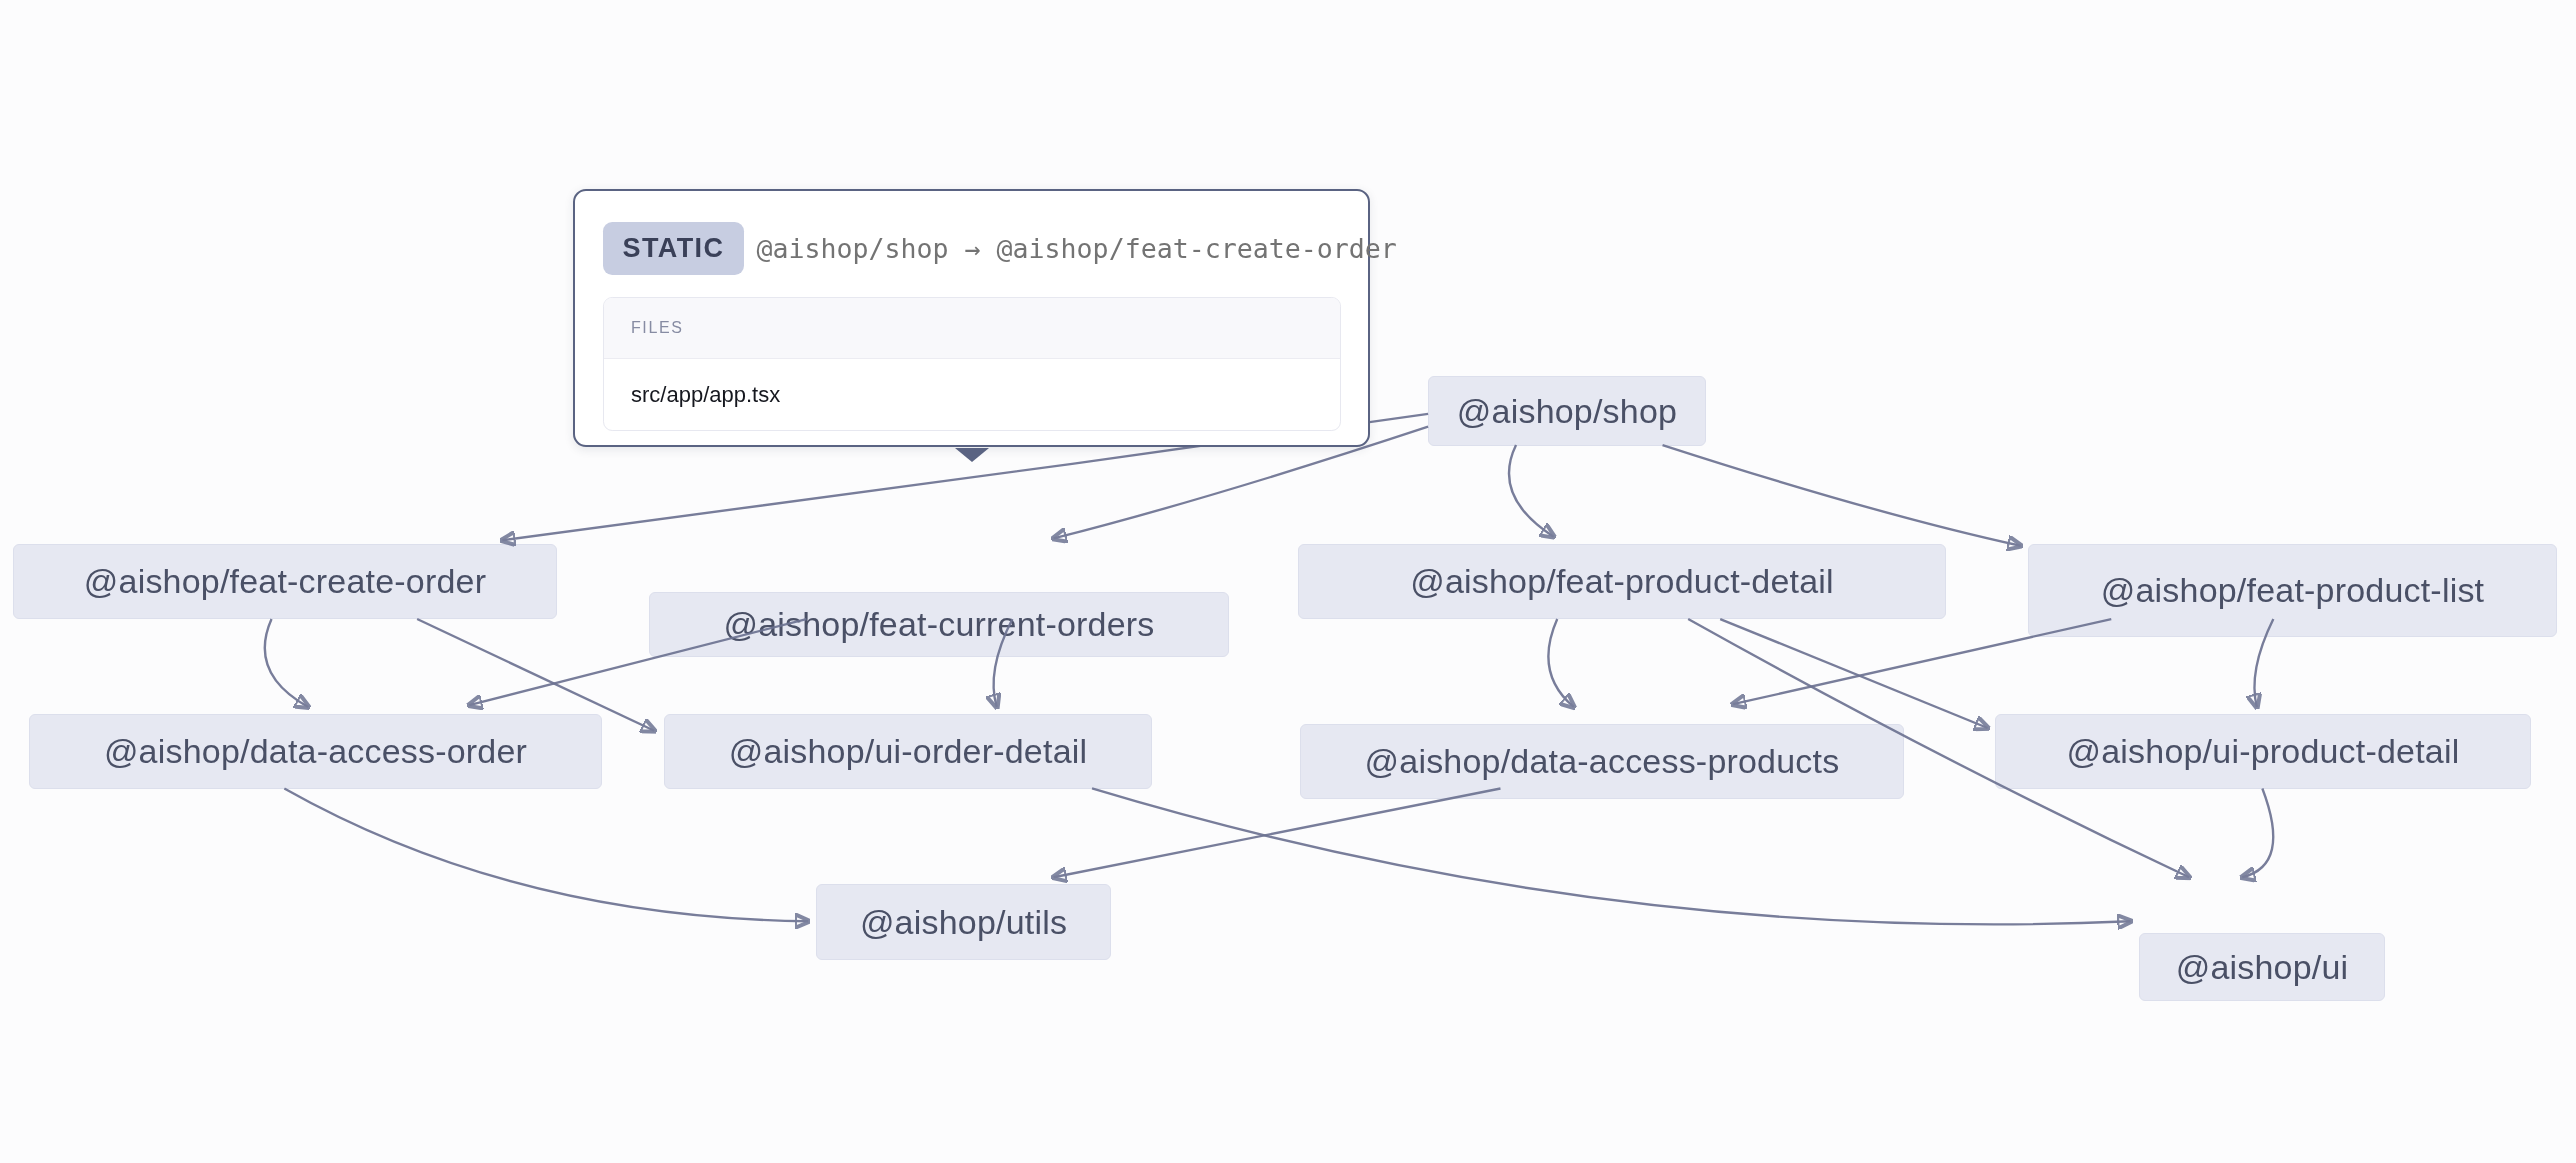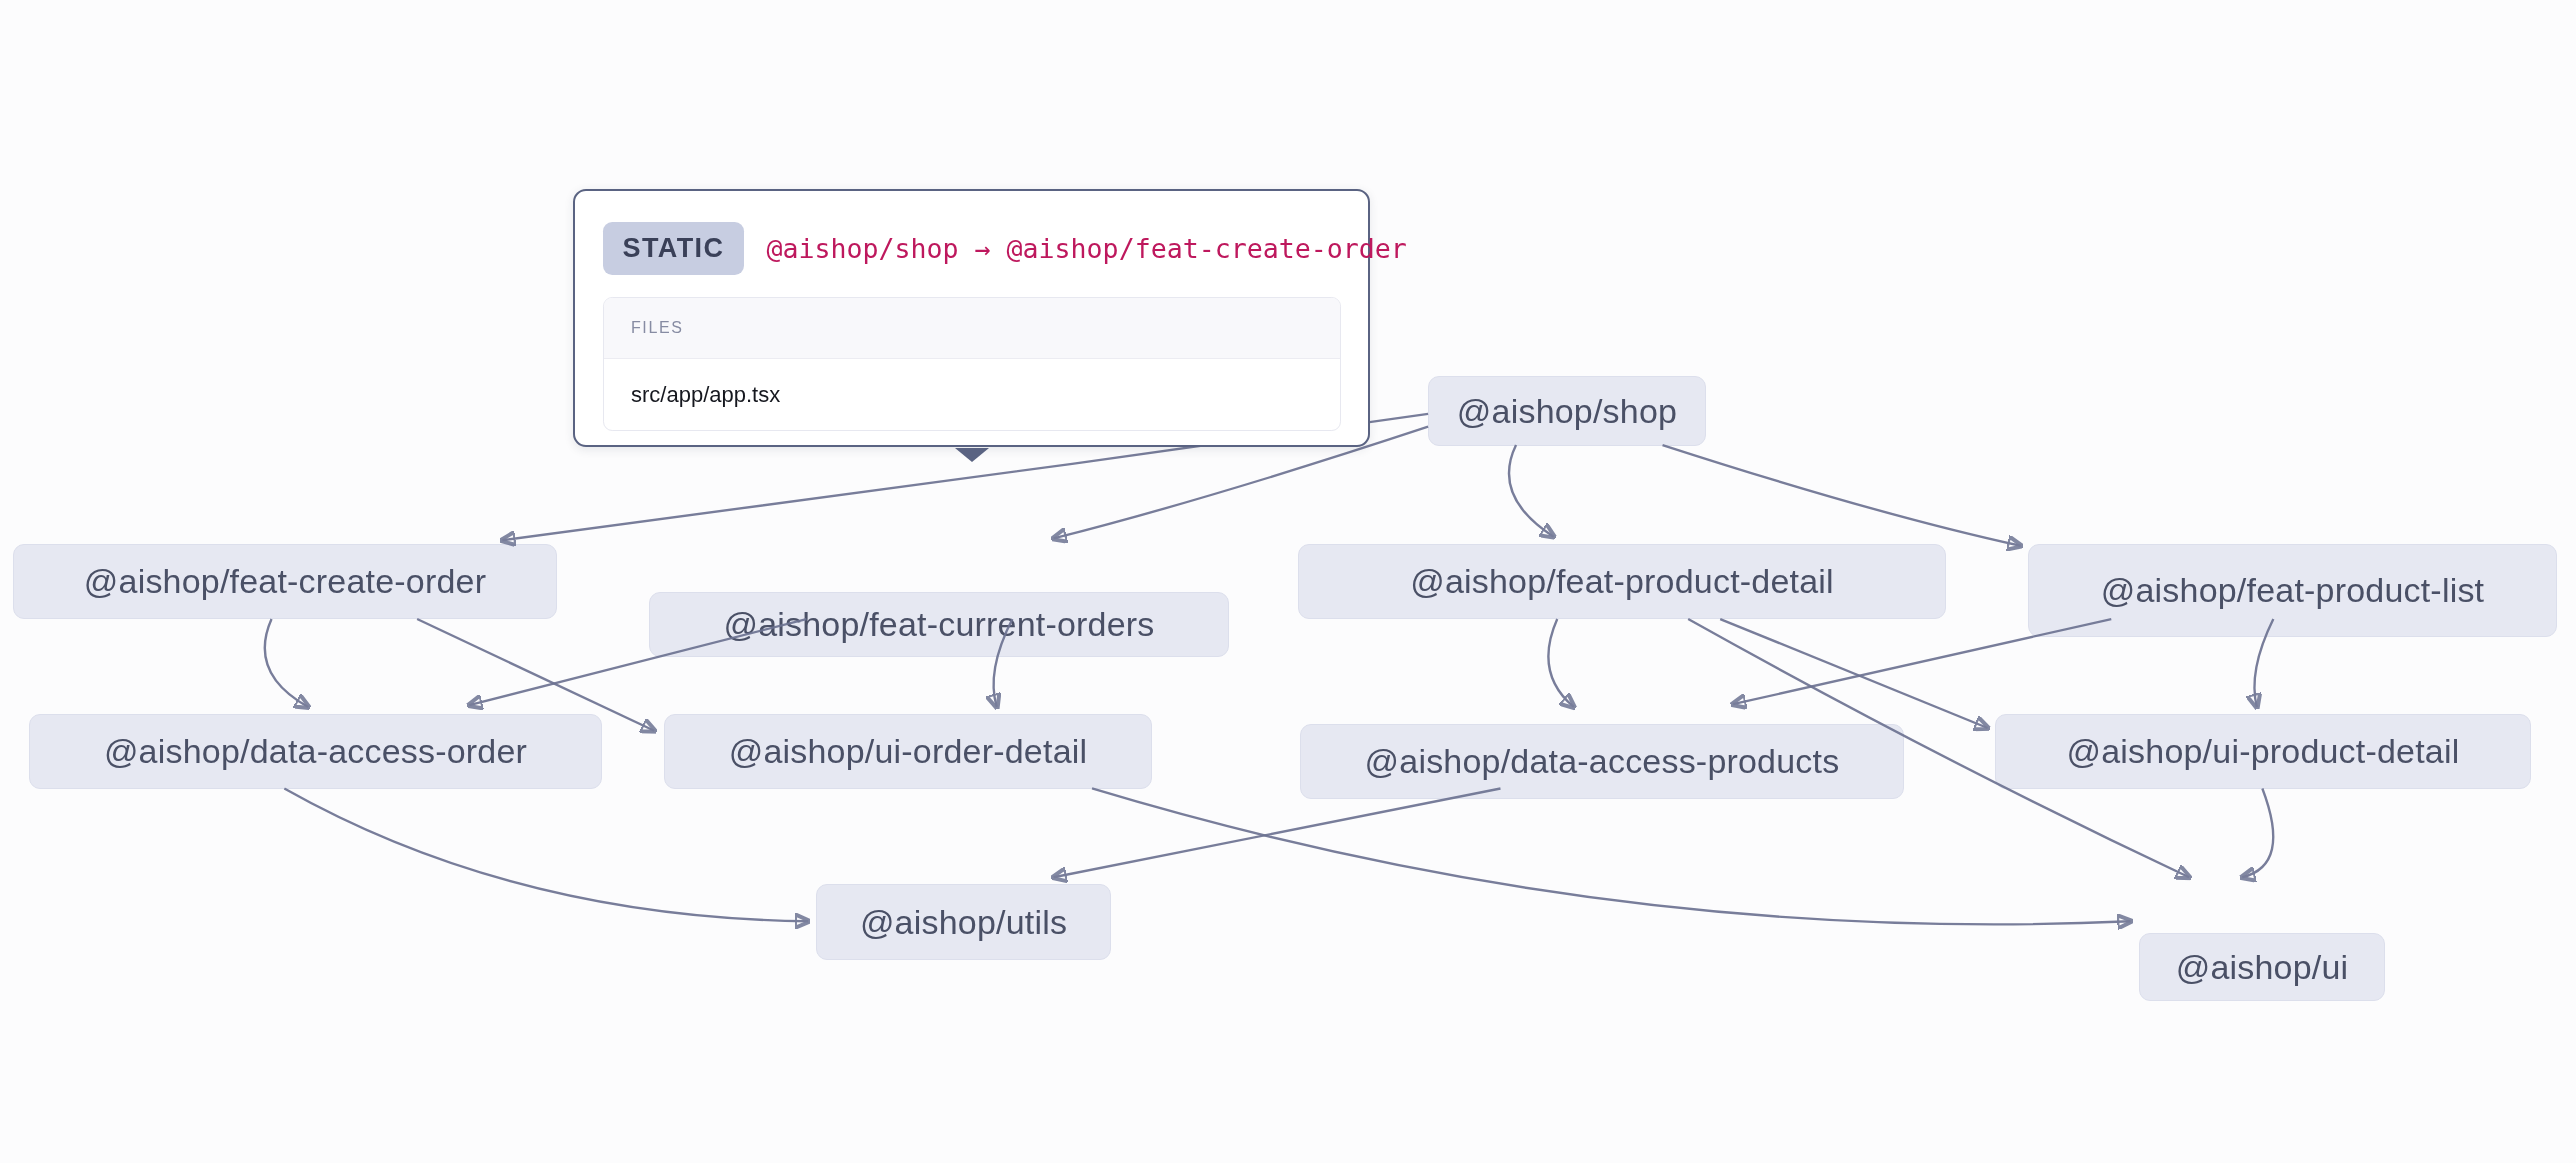--- a/index.html
+++ b/index.html
@@ -7,21 +7,21 @@
     width:2576px;height:1163px;overflow:hidden;position:relative;
     background:#fcfcfd;
     font-family:"Liberation Sans", sans-serif;
   }
   #canvas{position:absolute;inset:0;}
   
   .gnode{
     position:absolute;
     background:#e6e8f2;
     border:0.9px solid #dcdfec;
-    border-radius:11px;
+    border-radius:6px;
     display:flex;align-items:center;justify-content:center;
     color:#4a5066;
     font-size:34px;
     letter-spacing:0.2px;
     cursor:pointer;
     box-sizing:border-box;
     z-index:1;
   }
   
   #edges{position:absolute;inset:0;z-index:2;pointer-events:none;}
@@ -51,24 +51,24 @@
   .badge{
     background:#c7cde1;
     color:#3a4058;
     font-size:27px;font-weight:bold;
     letter-spacing:1.4px;
     padding:13px 20px;
     border-radius:9.2px;
     line-height:1;
   }
   .edge-label{
-    margin-left:22px;
+    margin-left:12px;
     font-family:"DejaVu Sans Mono","Liberation Mono",monospace;
     font-size:26.6px;
-    color:#be185d;
+    color:#737373;
     white-space:nowrap;
   }
   .files-box{
     position:absolute;
     left:27.5px;right:27.5px;top:106px;height:132px;
     border:0.9px solid #e7e8f0;
     border-radius:9.2px;
     overflow:hidden;
     background:#ffffff;
   }

